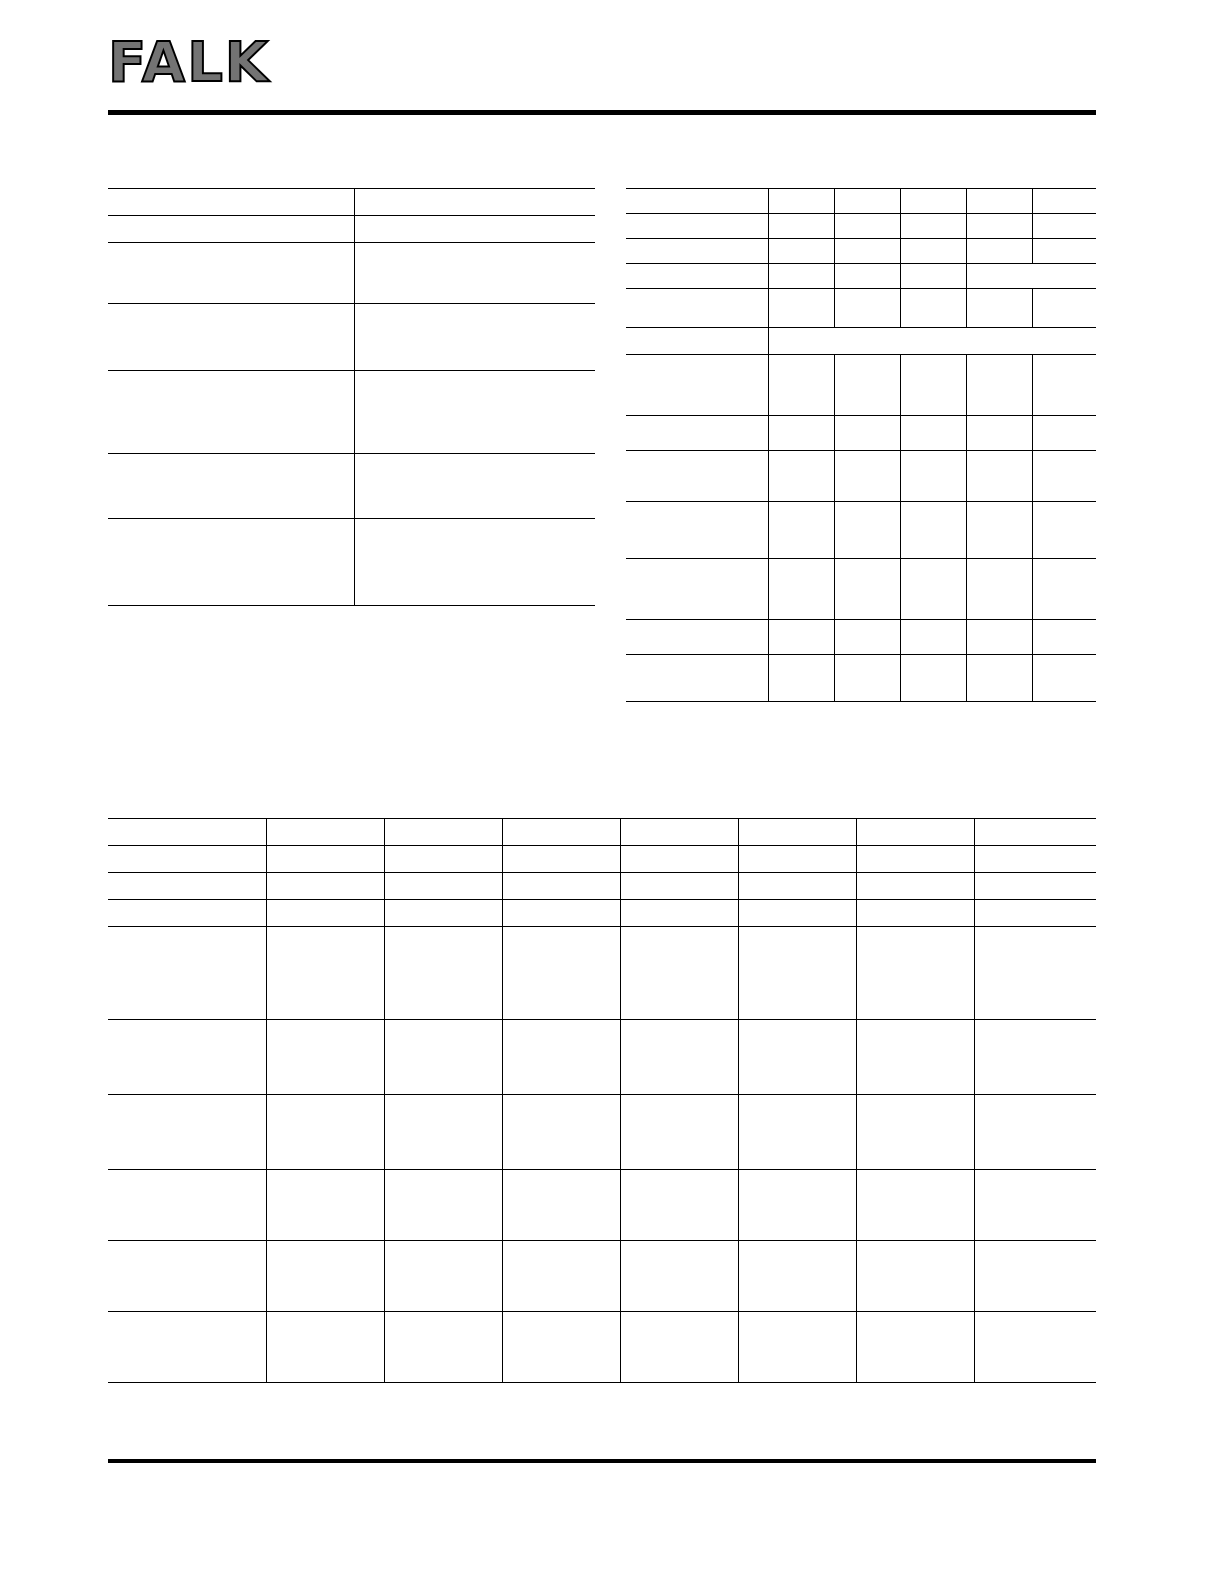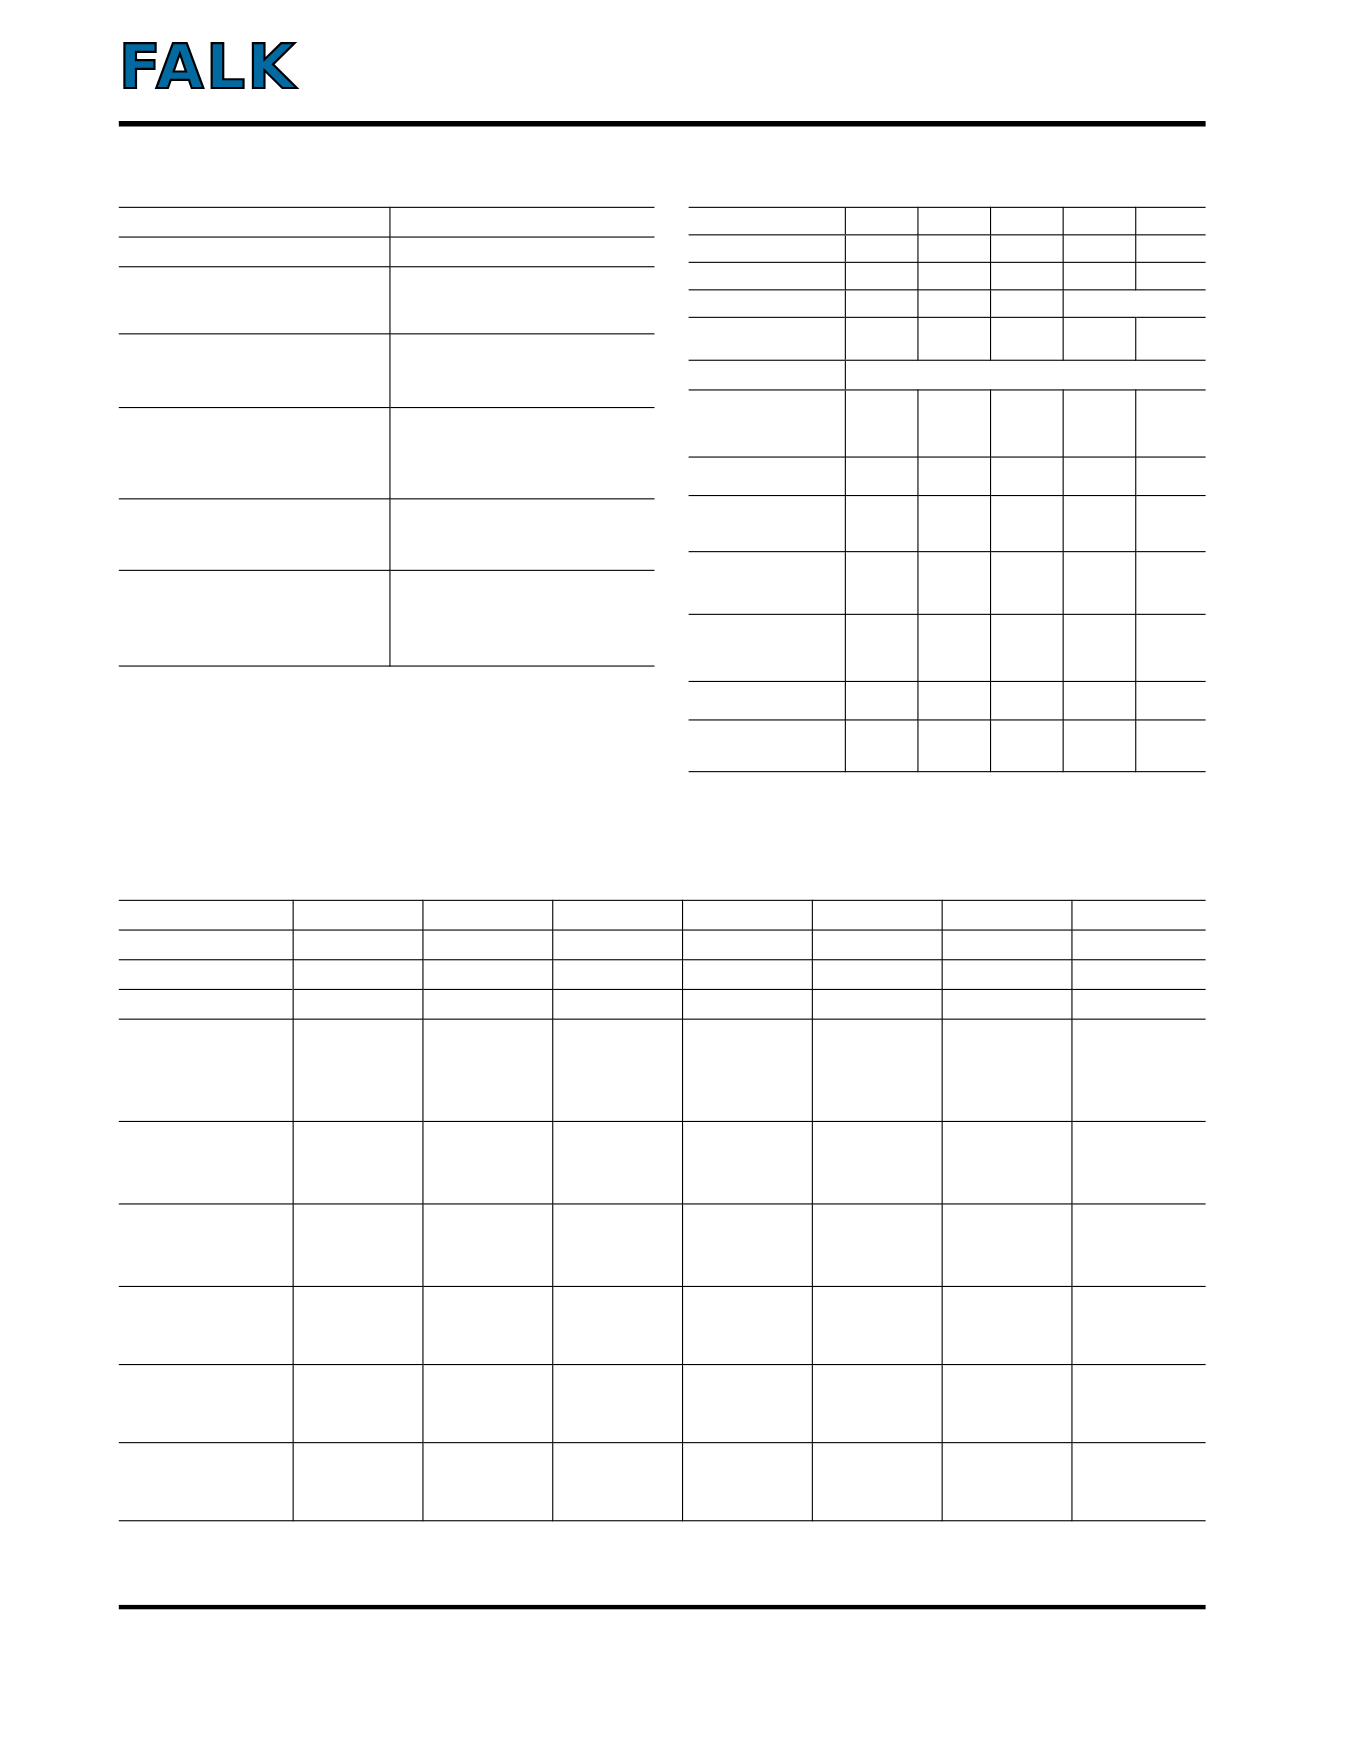--- a/index.html
+++ b/index.html
@@ -26,21 +26,21 @@
 
   .logo {
     position: absolute;
     left: 108px;
     top: 34px;
     font-family: "DejaVu Sans", sans-serif;
     font-weight: bold;
     font-size: 56px;
     letter-spacing: 2px;
     line-height: 56px;
-    color: #0369a1;
+    color: #737373;
     -webkit-text-stroke: 2px #000;
   }
 
   .header-rule {
     position: absolute;
     left: 108px;
     top: 110px;
     width: 988px;
     height: 5px;
     background: #000;

